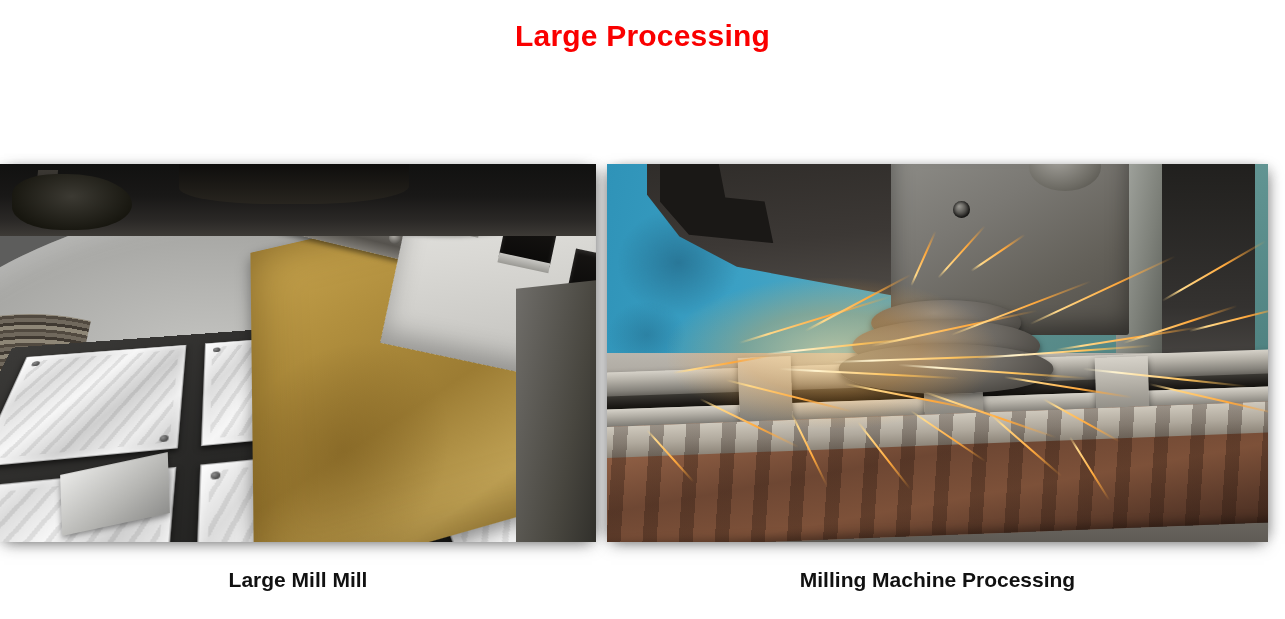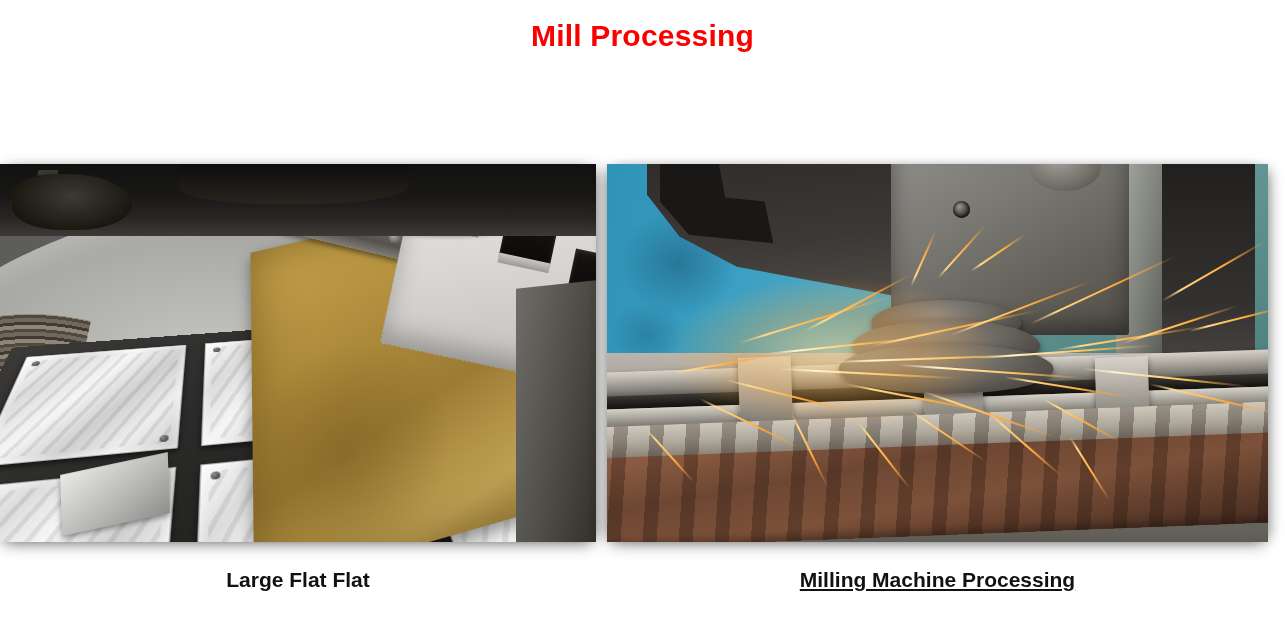--- a/index.html
+++ b/index.html
@@ -371,28 +371,28 @@
   .caption {
     position: absolute;
     top: 568px;
     font-size: 21px;
     font-weight: bold;
     color: #111111;
     text-align: center;
     white-space: nowrap;
   }
   .caption.left  { left: 0;    width: 596px; }
-  .caption.right { left: 607px; width: 661px; text-decoration: underline; }
+  .caption.right { left: 607px; width: 661px; }
 </style>
 </head>
 <body>
 
 <div class="page">
 
-  <div class="title">Mill Processing</div>
+  <div class="title">Large Processing</div>
 
 
   <div class="figures">
 
     <div class="figure left">
       <div class="photo">
         <div class="lp-base"></div>
 
         <div class="lp-table"></div>
         <div class="lp-grooves"></div>
@@ -527,17 +527,17 @@
           <div class="spark" style="left:84%; top:36%; width:120px; transform:rotate(-30deg);"></div>
           <div class="spark" style="left:88%; top:44%; width:100px; transform:rotate(-14deg);"></div>
           <div class="spark" style="left:6%;  top:70%; width:70px;  transform:rotate(48deg);"></div>
           <div class="spark" style="left:70%; top:72%; width:75px;  transform:rotate(58deg);"></div>
         </div>
       </div>
     </div>
 
   </div>
 
-  <div class="caption left">Large Flat Flat</div>
+  <div class="caption left">Large Mill Mill</div>
 
   <div class="caption right">Milling Machine Processing</div>
 
 </div>
 
 </body></html>

